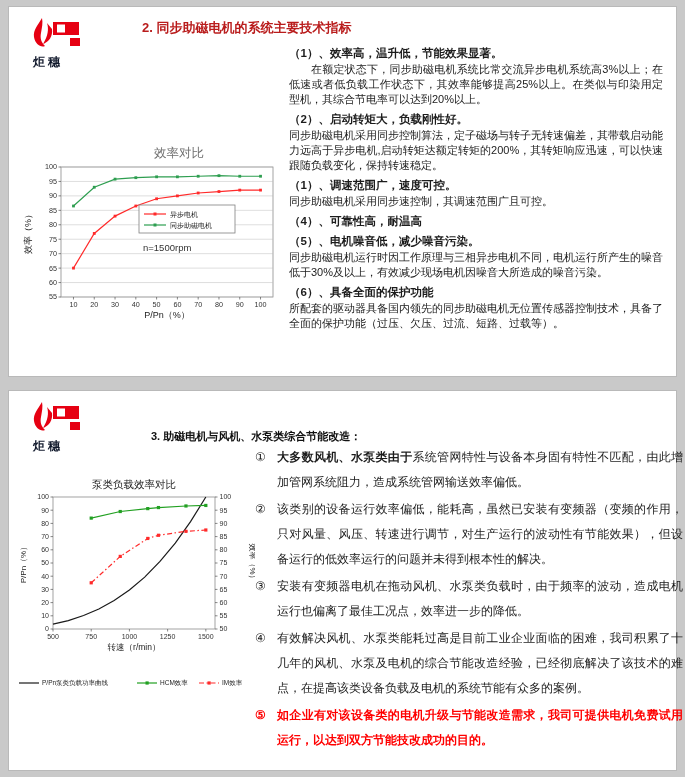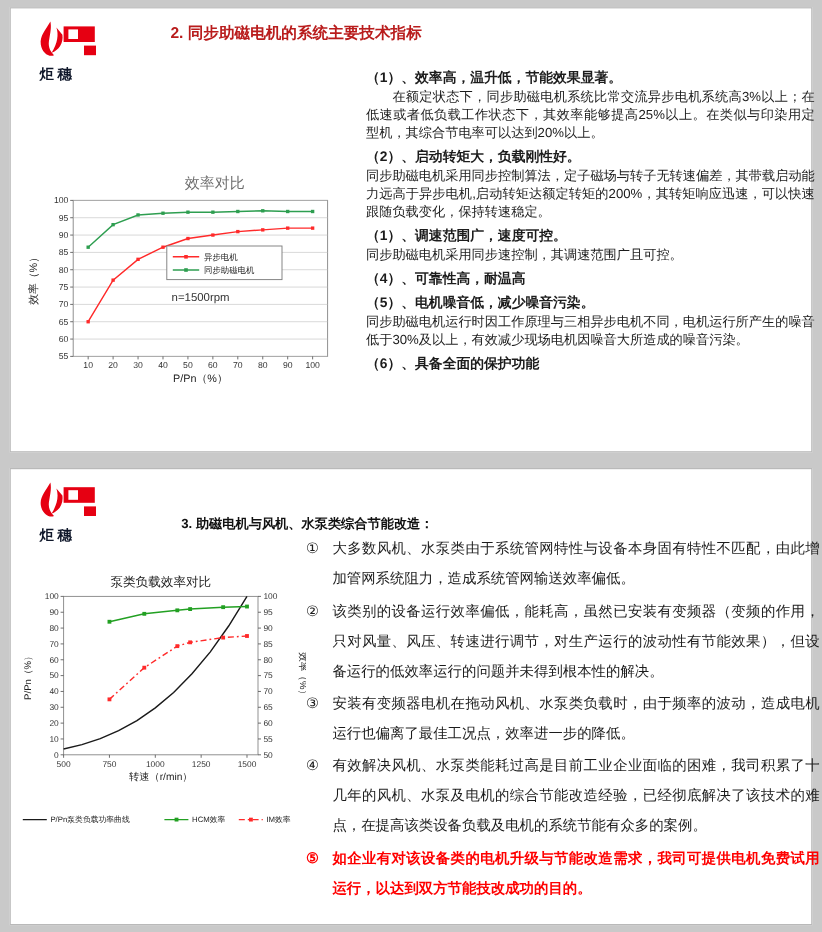--- a/index.html
+++ b/index.html
@@ -8,28 +8,28 @@
   .panel1{top:6px;height:371px;}
   .panel2{top:390px;height:381px;}
   .logo{position:absolute;left:20px;top:10px;width:64px;text-align:left;}
   .logo svg{display:block;}
   .logo-text{font-size:12px;color:#0f172a;font-weight:700;letter-spacing:3px;margin-top:1px;padding-left:4px;}
   .title1{position:absolute;left:133px;top:12px;font-size:13px;font-weight:700;color:#b91c1c;margin:0;}
   .title2{position:absolute;left:130px;top:26px;font-size:11px;font-weight:700;color:#111;margin:12px;}
   .chart-box{position:absolute;}
   .chart1{left:12px;top:138px;}
   .chart2{left:8px;top:86px;}
-  .col1{position:absolute;left:296px;top:34px;width:374px;font-size:11px;line-height:15px;color:#1c1c1c;text-align:justify;margin-top:12px;}
+  .col1{position:absolute;left:280px;top:34px;width:374px;font-size:11px;line-height:15px;color:#1c1c1c;text-align:justify;}
   .spec-h{font-weight:700;margin:5px 0 1px;font-size:11.5px;}
   .spec-p{margin:0;}
   .indent{text-indent:2em;}
   .col2{position:absolute;left:246px;top:54px;width:428px;font-size:12px;line-height:25px;color:#1c1c1c;text-align:justify;}
   .note{display:flex;margin-bottom:2px;}
   .note .num{width:22px;flex:none;}
-  .note .lead{font-weight:400;margin-top:27px;}
+  .note .lead{font-weight:700;margin-top:27px;}
   svg text{font-family:"Liberation Sans",sans-serif;}
 </style>
 </head>
 <body>
 
 <div class="page">
 
   <section class="panel panel1">
     <div class="logo">
       <svg width="52" height="36" viewBox="0 0 52 36">
@@ -147,20 +147,21 @@
       </div>
       <div class="spec">
         <div class="spec-h">（4）、可靠性高，耐温高</div>
       </div>
       <div class="spec">
         <div class="spec-h">（5）、电机噪音低，减少噪音污染。</div>
         <p class="spec-p">同步助磁电机运行时因工作原理与三相异步电机不同，电机运行所产生的噪音低于30%及以上，有效减少现场电机因噪音大所造成的噪音污染。</p>
       </div>
       <div class="spec">
         <div class="spec-h">（6）、具备全面的保护功能</div>
+        <p class="spec-p">所配套的驱动器具备国内领先的同步助磁电机无位置传感器控制技术，具备了全面的保护功能（过压、欠压、过流、短路、过载等）。</p>
       </div>
     </div>
   </section>
 
   <section class="panel panel2">
     <div class="logo">
       <svg width="52" height="36" viewBox="0 0 52 36">
         <path d="M13,1 C9,8 4,13 5,20 C6,27 12,31 16,29 C12,25 11,21 12,16 C13,10 14,6 13,1 Z" fill="#e60012"></path>
         <path d="M18,6 C20,12 19,19 14,27 C20,25 24,19 23,12 Z" fill="#e60012"></path>
         <rect x="24" y="5" width="26" height="13" fill="#e60012"></rect>

